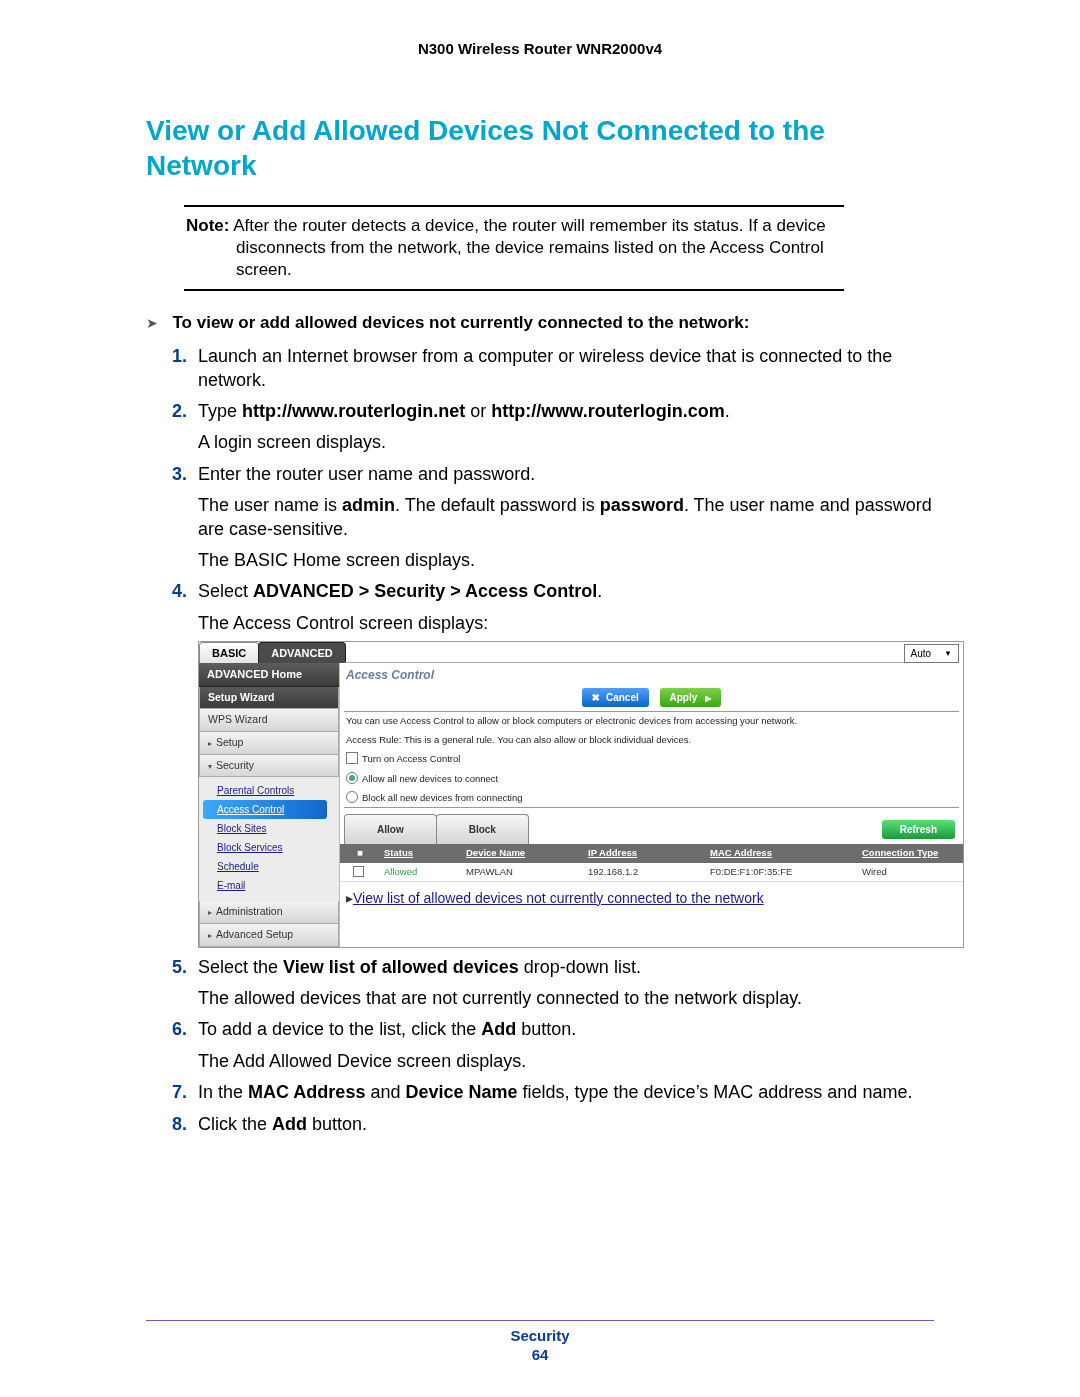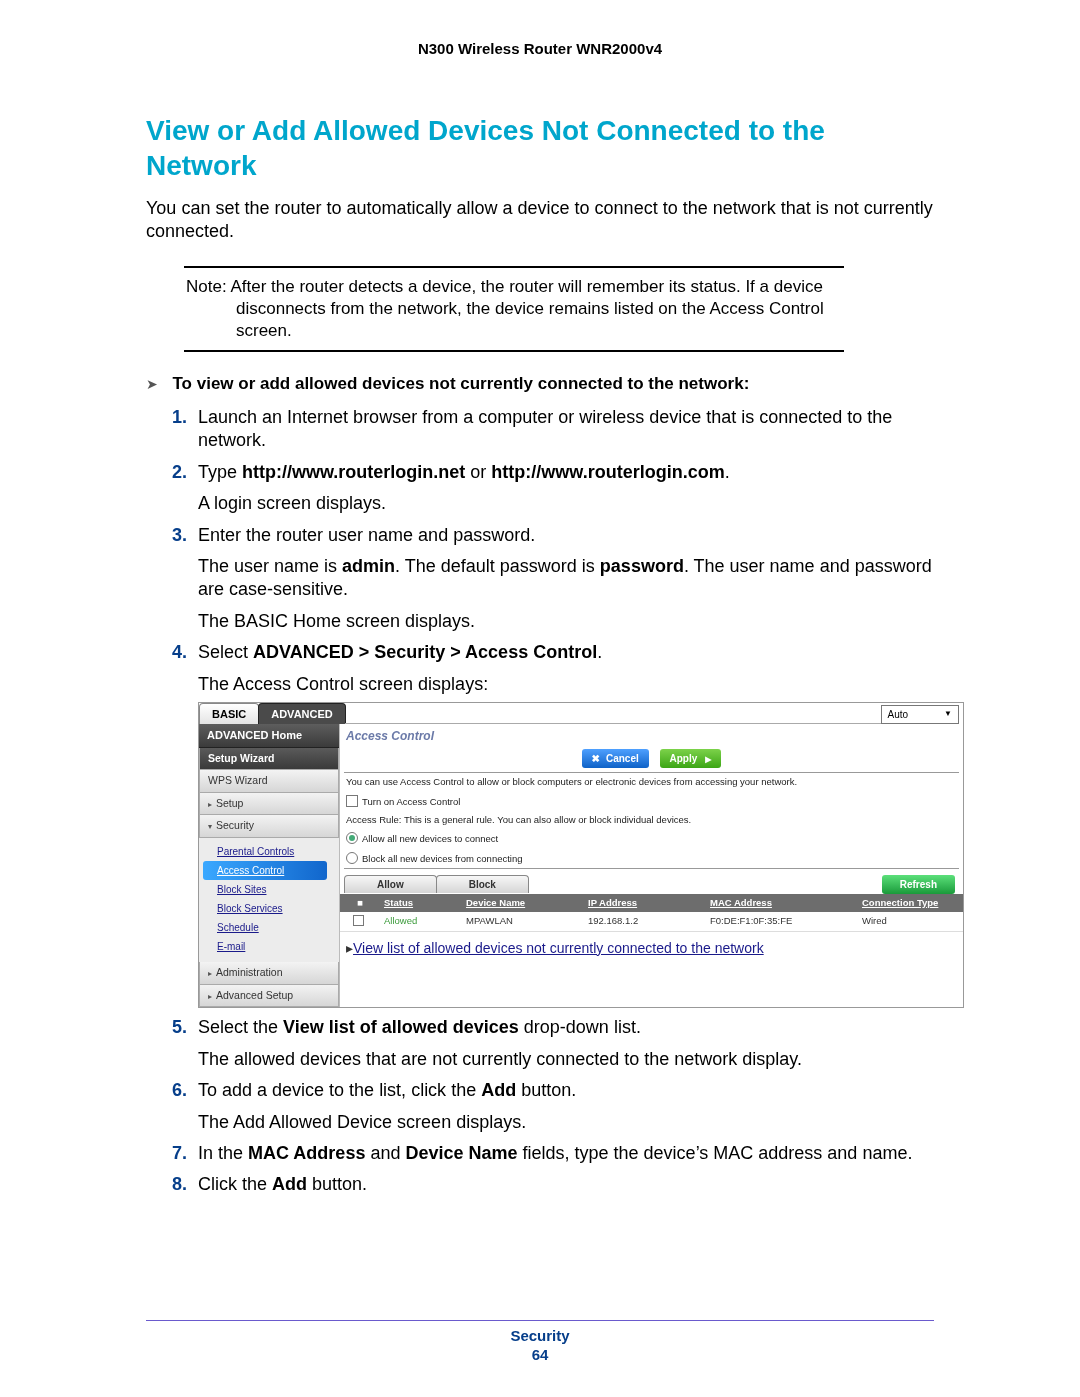--- a/index.html
+++ b/index.html
@@ -40,21 +40,21 @@
   }
   .note-rule {
     border-top: 2px solid #000;
     height: 0;
   }
   .note-body {
     padding: 8px 2px;
     font-size: 17px;
     line-height: 1.3;
   }
-  .note-body .note-label { font-weight: normal; }
+  .note-body .note-label { font-weight: bold; }
   .note-text-line { display: block; padding-left: 50px; text-indent: -50px; }
   .proc-title {
     font-size: 17px;
     margin: 12px 0 8px 0;
   }
   .proc-title .chevron {
     color: #555;
     font-size: 14px;
     margin-right: 10px;
   }
@@ -114,21 +114,21 @@
   }
   .ui-tab-spacer { flex: 1; border-bottom: 1px solid #aaa; }
   .ui-lang {
     margin: 2px 4px 0 0;
     border: 1px solid #777;
     background: #fff;
     font-size: 10px;
     padding: 1px 6px;
     display: flex;
     align-items: center;
-    gap: 36px;
+    gap: 13px;
     justify-content: space-between;
   }
   .ui-lang .tri { font-size: 8px; }
   .ui-body {
     display: flex;
   }
   .ui-nav {
     width: 140px;
     flex-shrink: 0;
     background: #e9e9e9;
@@ -214,21 +214,21 @@
     display: flex;
     margin: 6px 4px 0 4px;
     gap: 0;
     align-items: center;
   }
   .tbtn {
     background: linear-gradient(#f7f7f7,#d5d5d5);
     border: 1px solid #888;
     border-bottom: none;
     border-radius: 4px 4px 0 0;
-    padding: 2px 32px;
+    padding: 8px 32px;
     font-size: 10px;
     color: #333;
     font-weight: bold;
     margin-right: -1px;
   }
   .tbtn-spacer { flex:1; }
   .refresh-btn {
     background: linear-gradient(#5be07a,#1a9a3a);
     color: #fff;
     border-radius: 3px;
@@ -298,21 +298,20 @@
   }
 </style>
 </head>
 <body>
 
 <div class="page">
   <div class="doc-header">N300 Wireless Router WNR2000v4</div>
 
   <h1 class="section-title">View or Add Allowed Devices Not Connected to the Network</h1>
 
-  <p class="intro">You can set the router to automatically allow a device to connect to the network that is not currently connected.</p>
 
   <div class="note-block">
     <div class="note-rule"></div>
     <div class="note-body">
       <span class="note-text-line">
         <span class="note-label">Note:</span>
         <span>After the router detects a device, the router will remember its status. If a device disconnects from the network, the device remains listed on the Access Control screen.</span>
       </span>
     </div>
     <div class="note-rule"></div>
@@ -382,24 +381,24 @@
           </div>
 
           <div class="ui-main">
             <div class="panel-title">Access Control</div>
             <div class="btnbar">
               <span class="btn cancel"><span class="x">✖</span><span>Cancel</span></span>
               <span class="btn apply"><span>Apply</span><span class="go">▶</span></span>
             </div>
             <div class="panel-hr"></div>
             <div class="small-text">You can use Access Control to allow or block computers or electronic devices from accessing your network.</div>
+            <div class="small-text">Access Rule: This is a general rule. You can also allow or block individual devices.</div>
             <div class="small-text">
               <span class="chk"></span><span>Turn on Access Control</span>
             </div>
-            <div class="small-text">Access Rule: This is a general rule. You can also allow or block individual devices.</div>
             <div class="small-text">
               <span class="radio sel"></span><span>Allow all new devices to connect</span>
             </div>
             <div class="small-text">
               <span class="radio"></span><span>Block all new devices from connecting</span>
             </div>
             <div class="panel-hr"></div>
 
             <div class="tab-buttons">
               <div class="tbtn">Allow</div>

